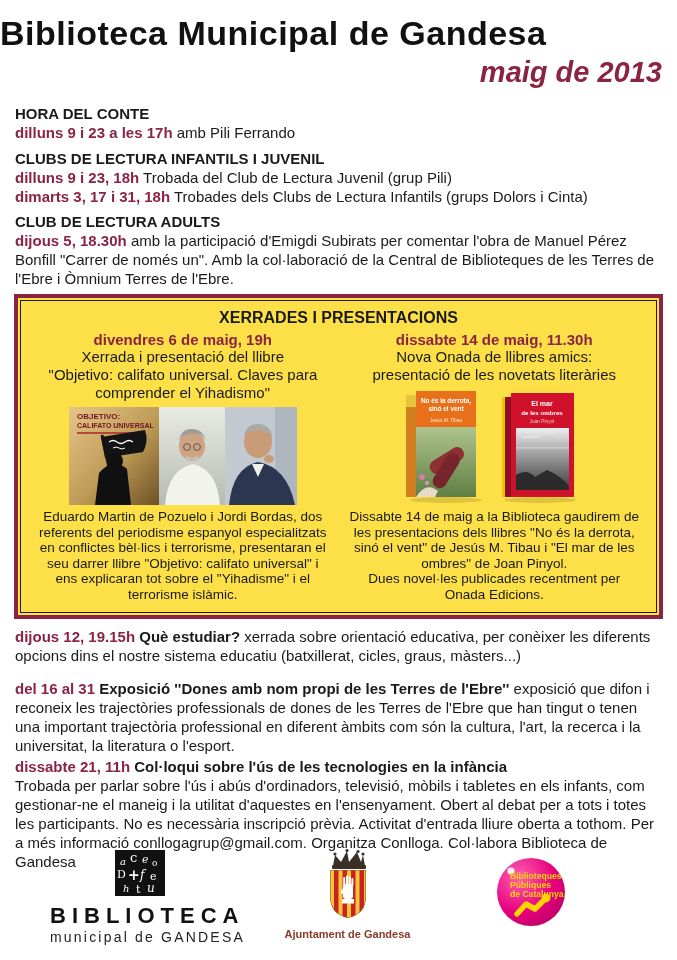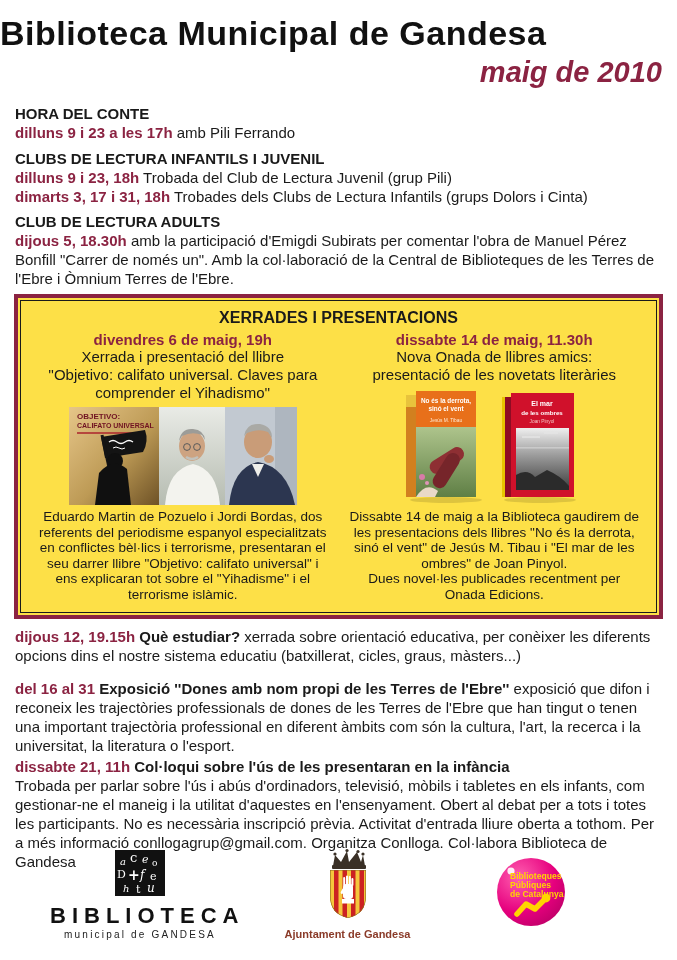--- a/index.html
+++ b/index.html
@@ -36,30 +36,30 @@
   .xcol .date { font-size: 15px; display: block; }
   .xcol-title { font-weight: normal; font-size: 15px; line-height: 18px; }
   .xcol-img { display: block; margin: 5px auto 4px; }
   .xcol-desc { font-size: 13.5px; line-height: 15.5px; margin-top: 2px; }
 
   .footer-block { position: absolute; text-align: center; }
   .bib-word {
     font-size: 22px; font-weight: bold; letter-spacing: 6px; color: #111; margin-top: 3px;
     white-space: nowrap;
   }
-  .bib-sub { font-size: 10px; letter-spacing: 2.2px; color: #222; white-space: nowrap; }
+  .bib-sub { font-size: 14px; letter-spacing: 2.2px; color: #222; white-space: nowrap; }
   .ajt-label { font-size: 11px; font-weight: bold; color: #8a3a28; margin-top: 2px; white-space: nowrap; }
 </style>
 </head>
 <body>
 
 <div class="page" style="--accent:#8b2342">
 
   <div class="page-title">Biblioteca Municipal de Gandesa</div>
-  <div class="page-subtitle">maig de 2010</div>
+  <div class="page-subtitle">maig de 2013</div>
 
   <div class="sec" style="top:104px">
     <div class="h">HORA DEL CONTE</div>
     <div><span class="date">dilluns 9 i 23 a les 17h</span><span> amb Pili Ferrando</span></div>
   </div>
 
   <div class="sec" style="top:149px">
     <div class="h">CLUBS DE LECTURA INFANTILS I JUVENIL</div>
     <div><span class="date">dilluns 9 i 23, 18h</span><span> Trobada del Club de Lectura Juvenil (grup Pili)</span></div>
     <div><span class="date">dimarts 3, 17 i 31, 18h</span><span> Trobades dels Clubs de Lectura Infantils (grups Dolors i Cinta)</span></div>
@@ -191,21 +191,21 @@
 
   <div class="sec" style="top:627px">
     <span class="date">dijous 12, 19.15h</span><span class="b"> Què estudiar?</span><span> xerrada sobre orientació educativa, per conèixer les diferents opcions dins el nostre sistema educatiu (batxillerat, cicles, graus, màsters...)</span>
   </div>
 
   <div class="sec" style="top:679px">
     <span class="date">del 16 al 31</span><span class="b"> Exposició ''Dones amb nom propi de les Terres de l'Ebre''</span><span>  exposició que difon i reconeix les trajectòries professionals de dones de les Terres de l'Ebre que han tingut o tenen una important trajectòria professional en diferent àmbits com són la cultura, l'art, la recerca i la universitat, la literatura o l'esport.</span>
   </div>
 
   <div class="sec" style="top:757px">
-    <div><span class="date">dissabte 21, 11h</span><span class="b"> Col·loqui sobre l'ús de les presentaran en la infància</span></div>
+    <div><span class="date">dissabte 21, 11h</span><span class="b"> Col·loqui sobre l'ús de les tecnologies en la infància</span></div>
     <div>Trobada per parlar sobre l'ús i abús d'ordinadors, televisió, mòbils i tabletes en els infants, com gestionar-ne el maneig i la utilitat d'aquestes en l'ensenyament. Obert al debat per a tots i totes les participants. No es necessària inscripció prèvia. Activitat d'entrada lliure oberta a tothom. Per a més informació conllogagrup@gmail.com. Organitza Conlloga. Col·labora Biblioteca de Gandesa</div>
   </div>
 
   <div>
 
     <div class="footer-block" style="left:50px; top:850px; width:180px;">
       <svg width="50" height="46" viewBox="0 0 50 46" role="img">
         <rect width="50" height="46" fill="#111"></rect>
         <g fill="#fff" font-family="'DejaVu Serif', serif">
           <text x="5" y="15" font-size="10" font-style="italic">a</text>

